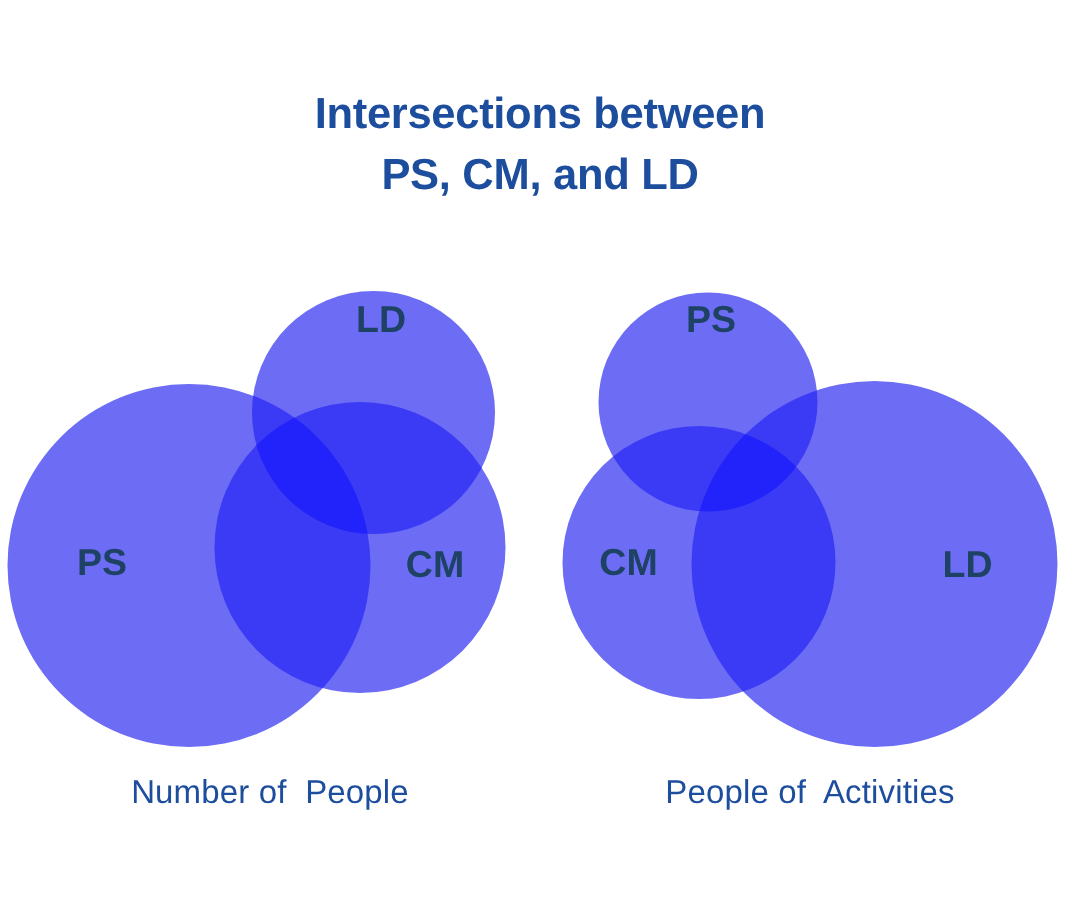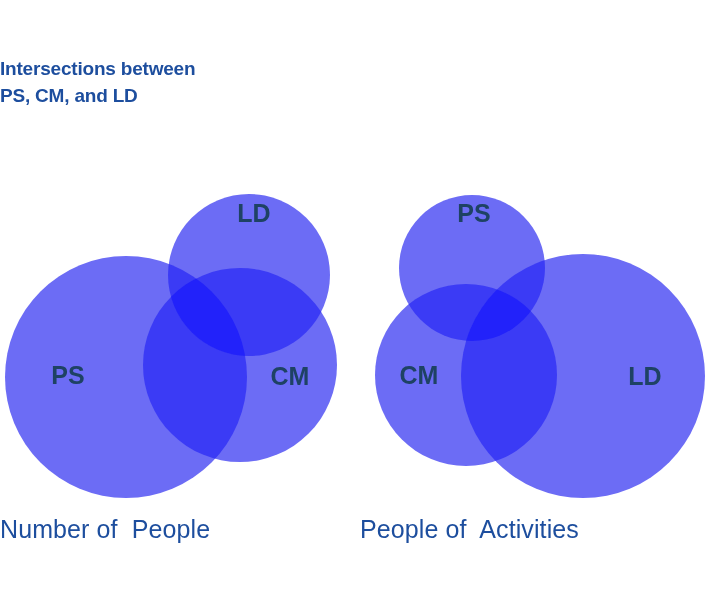--- a/index.html
+++ b/index.html
@@ -22,23 +22,24 @@
     height: 604px;
     background: #ffffff;
   }
 
   
   .chart-title {
     position: absolute;
     left: 0;
     top: 56px;
     width: 720px;
+    text-align: center;
     color: #1d4e9e;
     font-weight: bold;
-    font-size: 19px;
+    font-size: 29px;
     line-height: 1.42;
     letter-spacing: -0.2px;
     white-space: pre-line;
   }
 
   
   .venn-panel {
     position: absolute;
     top: 180px;
     width: 360px;
@@ -50,22 +51,23 @@
   .venn-svg {
     display: block;
     width: 360px;
     height: 330px;
   }
 
   .venn-caption {
     position: absolute;
     top: 515px;
     width: 360px;
+    text-align: center;
     color: #1d4e9e;
-    font-size: 25px;
+    font-size: 22px;
     font-weight: normal;
     letter-spacing: 0.1px;
     white-space: pre;
   }
   #caption-people     { left: 0px; }
   #caption-activities { left: 360px; }
 
   
   .set-label {
     font-family: "Liberation Sans", sans-serif;

